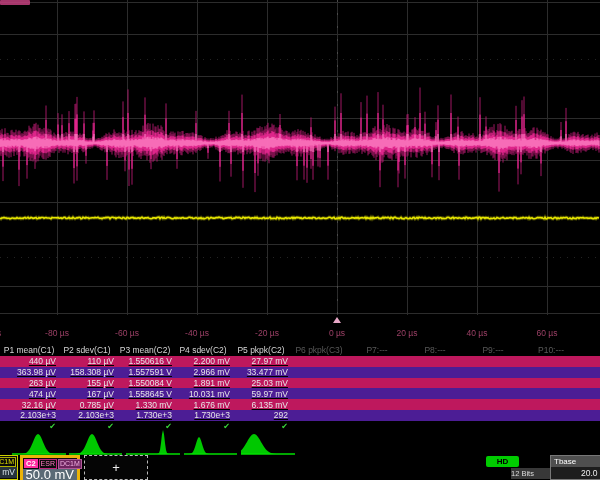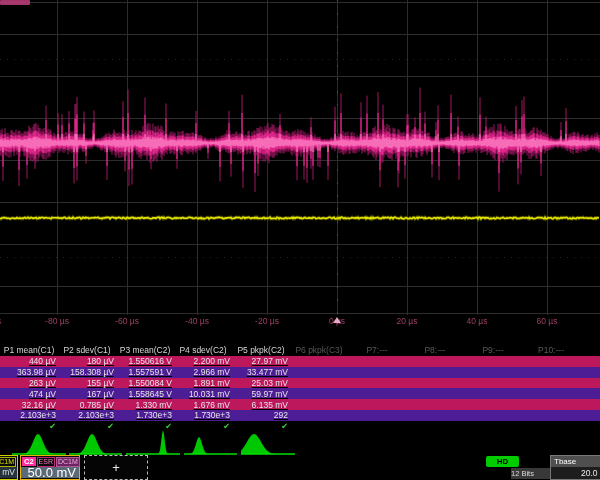--- a/index.html
+++ b/index.html
@@ -5,42 +5,42 @@
   html,body{margin:0;padding:0;background:#000;}
   #screen{position:relative;width:600px;height:480px;background:#000;overflow:hidden;
           font-family:"Liberation Sans","DejaVu Sans",sans-serif;}
   
   #plot{position:absolute;left:0;top:0;width:600px;height:316px;}
   #top-badge{position:absolute;left:0;top:0;width:30px;height:5px;background:#c2407e;opacity:.85;border-radius:1px;}
   #trigger-marker{position:absolute;top:317px;width:0;height:0;
      border-left:4px solid transparent;border-right:4px solid transparent;border-bottom:6px solid #e8a8c8;}
   
   #xaxis{position:absolute;left:0;top:316px;width:600px;height:16px;}
-  .xlab{position:absolute;top:0;transform:translateX(-50%);font-size:8.5px;color:#9c4066;white-space:nowrap;}
+  .xlab{position:absolute;top:12px;transform:translateX(-50%);font-size:8.5px;color:#9c4066;white-space:nowrap;}
   
   #mtable{position:absolute;left:0;top:344px;width:600px;text-decoration:underline;}
   .mrow{position:relative;display:flex;width:600px;height:10.8px;align-items:center;}
   .mrow.head{height:12px;}
   .bg-a{background:#be185d;}
   .bg-b{background:#4c1d95;}
   .mcell{flex:0 0 58px;width:58px;font-size:8.5px;color:#e6e6e6;text-align:right;padding-right:2px;
          box-sizing:border-box;white-space:nowrap;overflow:hidden;}
   .mcell.hd{color:#d6d6d6;text-align:center;padding-right:0;}
   .mcell.dim{color:#595959;text-align:center;padding-right:0;}
   .mcell.chk{color:#3adb3a;font-size:8px;}
   
   #histicons{position:absolute;left:0;top:430px;width:600px;height:26px;}
   
   #bottombar{position:absolute;left:0;top:455px;width:600px;height:25px;}
   .chbox{position:absolute;top:0;height:25px;box-sizing:border-box;}
   #c1-box{left:-44px;width:62px;border:1px solid #d0d000;background:#0a0a0a;}
   #c1-box .tagrow{display:flex;justify-content:flex-end;height:11px;align-items:center;padding-right:1px;}
   .tag-y{font-size:7px;color:#e0e000;border:1px solid #b0b000;padding:0 1px;line-height:8px;}
   #c1-box .valrow{height:11px;background:#27333c;color:#d8e4ea;font-size:8.5px;text-align:right;padding-right:2px;line-height:11px;}
-  #c2-box{left:20px;width:60px;border:1px solid #eab308;background:#0a0a0a;}
+  #c2-box{left:20px;width:60px;border:3px solid #eab308;background:#0a0a0a;}
   #c2-box .tagrow{display:flex;height:11px;align-items:center;gap:1px;padding:0 1px;}
   .badge-c2{background:#ff2da0;color:#fff;font-weight:bold;font-size:7.5px;padding:0 2px;line-height:9px;}
   .tag-p1{font-size:7px;color:#ff79c0;border:1px solid #c0247c;padding:0 1px;line-height:8px;}
   .tag-p2{font-size:7px;color:#f0b0e0;background:#6e2460;border:1px solid #b05898;padding:0 1px;line-height:8px;}
   #c2-box .valrow{height:11px;background:#5a6a76;color:#fff;font-size:13px;text-align:right;padding-right:3px;line-height:11px;}
   #add-box{left:84px;width:64px;border:1px dashed #b8b8b8;color:#eee;font-size:13px;
            display:flex;align-items:center;justify-content:center;background:#050505;}
   #hd-badge{position:absolute;left:486px;top:1px;width:33px;height:11px;background:#00cc00;color:#000;
             font-size:8px;font-weight:bold;text-align:center;line-height:11px;border-radius:2px;}
   #hd-bits{position:absolute;left:511px;top:13px;width:39px;height:11px;background:#383838;color:#dcdcdc;
@@ -108,21 +108,21 @@
         <div class="mcell hd">P5 pkpk(C2)</div>
         <div class="mcell dim">P6 pkpk(C3)</div>
         <div class="mcell dim">P7:---</div>
         <div class="mcell dim">P8:---</div>
         <div class="mcell dim">P9:---</div>
         <div class="mcell dim">P10:---</div>
         <div class="mcell dim">P11</div>
       </div>
       <div class="mrow bg-a">
         <div class="mcell">440 µV</div>
-        <div class="mcell">180 µV</div>
+        <div class="mcell">110 µV</div>
         <div class="mcell">1.550616 V</div>
         <div class="mcell">2.200 mV</div>
         <div class="mcell">27.97 mV</div>
         <div class="mcell"></div>
         <div class="mcell"></div>
         <div class="mcell"></div>
         <div class="mcell"></div>
         <div class="mcell"></div>
         <div class="mcell"></div>
       </div>

